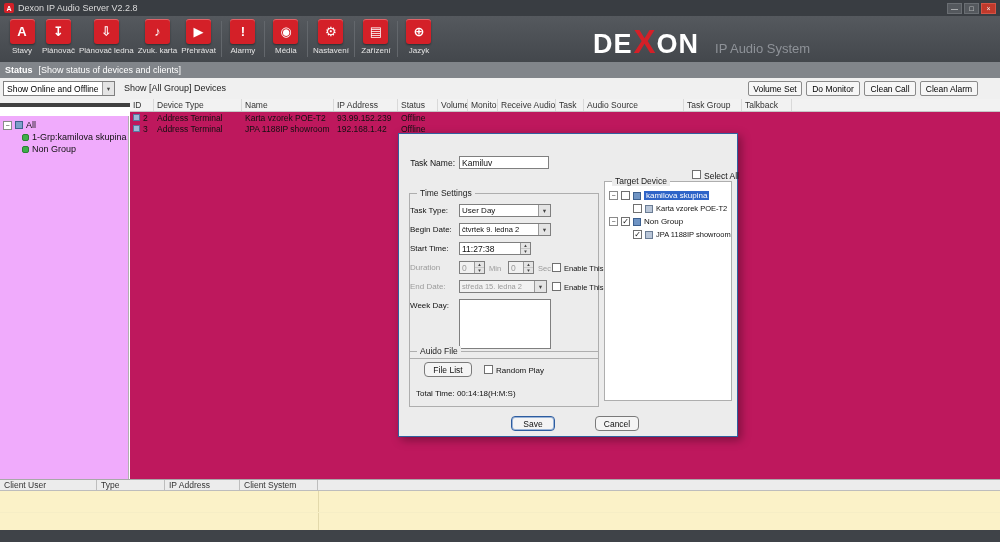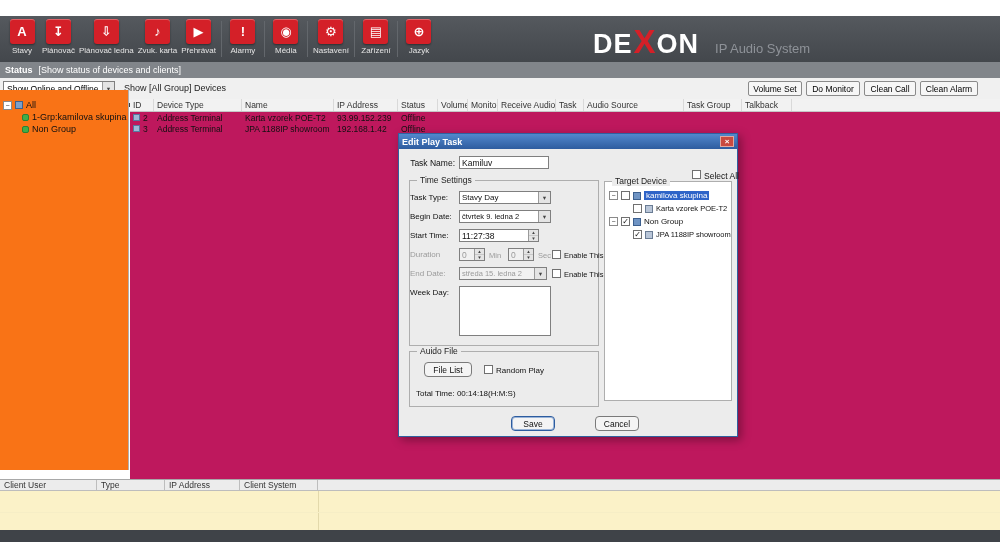--- a/index.html
+++ b/index.html
@@ -30,21 +30,21 @@
   .statusbar .t{font-weight:bold}
 
   
   .filterbar{position:absolute;left:0;top:78px;width:1000px;height:29px;background:#f0f0f0;border-bottom:4px solid #404040}
   .combo{position:absolute;background:#fff;border:1px solid #7f7f7f;font-size:8.5px;display:flex;align-items:center;padding:0 14px 0 3px;white-space:nowrap;overflow:hidden}
   .carrow{position:absolute;right:0;top:0;bottom:0;width:12px;background:#e4e4e4;border-left:1px solid #9a9a9a;display:flex;align-items:center;justify-content:center;font-size:5.5px;color:#444}
   .fdevices{position:absolute;left:124px;top:5px;font-size:9px;color:#222}
   .fbtn{position:absolute;top:3px;height:15px;background:#f6f6f6;border:1px solid #8a8a8a;font-size:8.5px;display:flex;align-items:center;justify-content:center;border-radius:2px}
 
   
-  .treepanel{position:absolute;left:0;top:90px;width:129px;height:380px;background:#f97316;border-right:1px solid #b0b0b0;padding-top:9px}
+  .treepanel{position:absolute;left:0;top:116px;width:129px;height:380px;background:#f0abfc;border-right:1px solid #b0b0b0;padding-top:3px}
   .titem{display:flex;align-items:center;gap:3px;font-size:9px;height:12px;color:#111}
   .pcico{width:8px;height:8px;background:#7d9fc9;border:1px solid #3f618c}
   .grpico{width:7px;height:7px;background:#3fae49;border-radius:2px;border:1px solid #2c8034}
   .exp{width:9px;height:9px;border:1px solid #8a8a8a;background:#fff;font-size:7px;line-height:7px;text-align:center;color:#333;flex:none}
 
   
   .dtable{position:absolute;left:130px;top:99px;width:870px;height:380px;background:#be185d}
   .dhead{display:flex;height:13px;background:#f2f2f2;border-bottom:1px solid #c6c6c6}
   .dh{font-size:8.5px;color:#333;border-right:1px solid #d9d9d9;padding:1px 0 0 3px;white-space:nowrap;overflow:hidden;flex:none}
   .dh.fill{flex:1;border-right:none}
@@ -91,20 +91,27 @@
   .nico-g{width:8px;height:8px;background:#6f94c4;border:1px solid #3c5f8e;flex:none}
   .nico-d{width:8px;height:8px;background:#b9c6d8;border:1px solid #6a7c94;flex:none}
   .sel{background:#2e64c8;color:#fff;padding:0 2px}
   .small{font-size:7.5px}
 </style>
 </head>
 <body>
 
 <div class="page">
 
+  <div class="titlebar">
+    <span class="appicon">A</span>
+    <span class="apptitle">Dexon IP Audio Server V2.2.8</span>
+    <span class="wbtn">—</span>
+    <span class="wbtn">□</span>
+    <span class="wbtn close">×</span>
+  </div>
 
   <div class="toolbar">
     <div class="tool">
       <span class="tile">A</span>
       <span class="tlabel">Stavy</span>
     </div>
     <div class="tool">
       <span class="tile">↧</span>
       <span class="tlabel">Plánovač</span>
     </div>
@@ -232,46 +239,42 @@
     <div class="ch fill"></div>
   </div>
   <div class="clientbody">
     <div class="cbline-v"></div>
     <div class="cbline-h"></div>
   </div>
 
   <div class="footer"></div>
 
   <div class="dialog">
-    <div class="dtitle">
-      <span>Edit Play Task</span>
-      <span class="dclose">×</span>
-    </div>
     <div class="dbody">
 
       <span class="dlabel" style="left:0;width:56px;top:9px">Task Name:</span>
       <input class="dinput" style="left: 60px; top: 7px; width: 90px;" readonly="" value="Kamiluv">
 
-      <div class="gb" style="left:10px;top:31px;width:190px;height:166px">
+      <div class="gb" style="left:10px;top:44px;width:190px;height:166px">
         <span class="gtitle">Time Settings</span>
 
         <span class="glabel" style="top:12px">Task Type:</span>
         <div class="dcombo" style="left:49px;top:10px;width:92px">
-          <span>Stavy Day</span>
+          <span>User Day</span>
           <span class="carrow">▼</span>
         </div>
 
         <span class="glabel" style="top:31px">Begin Date:</span>
         <div class="dcombo" style="left:49px;top:29px;width:92px;font-size:7.5px">
           <span>čtvrtek 9. ledna 2</span>
           <span class="carrow">▼</span>
         </div>
 
         <span class="glabel" style="top:50px">Start Time:</span>
-        <div class="spinbox" style="left:49px;top:48px;width:80px">
+        <div class="spinbox" style="left:49px;top:48px;width:72px">
           <span>11:27:38</span>
           <span class="spincol">
             <span>▲</span>
             <span>▼</span>
           </span>
         </div>
 
         <span class="glabel dim" style="top:69px">Duration</span>
         <div class="spinbox disabled" style="left:49px;top:67px;width:26px">
           <span>0</span>

